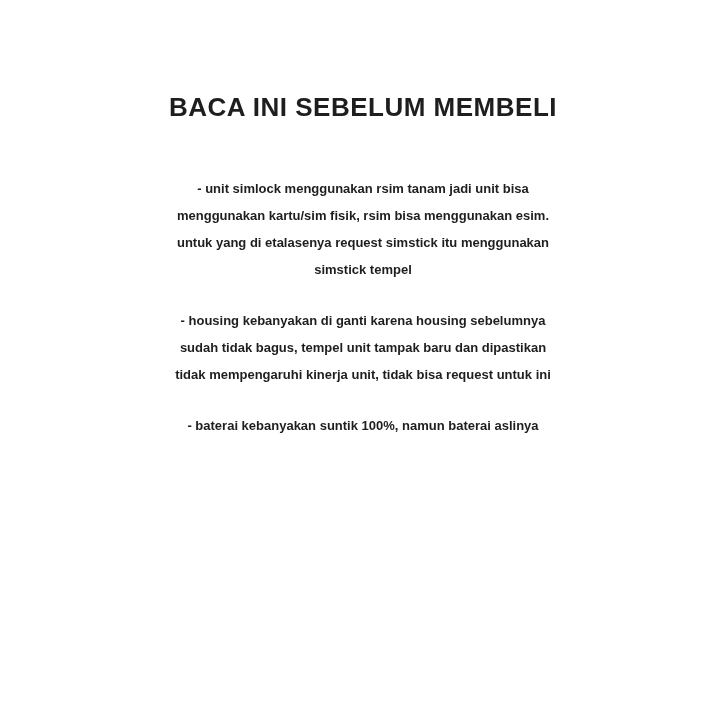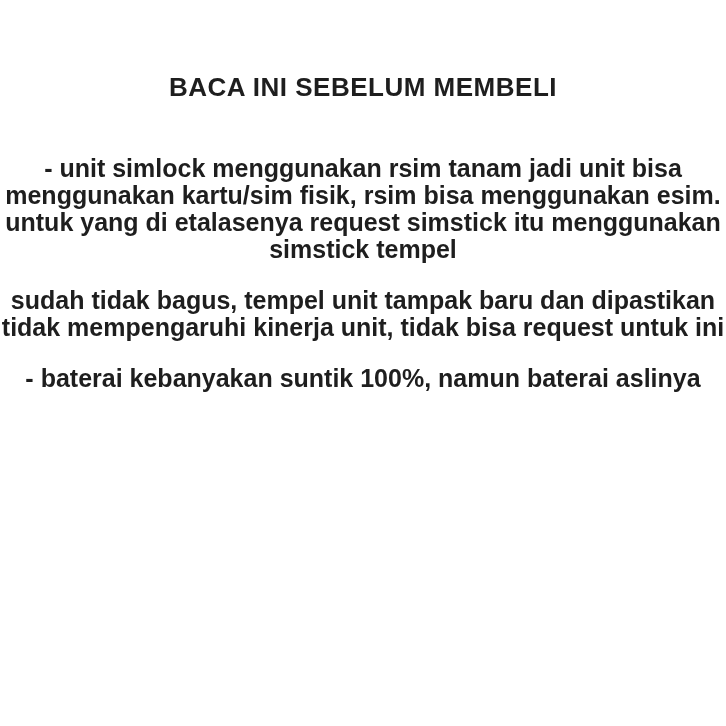--- a/index.html
+++ b/index.html
@@ -9,42 +9,42 @@
       overflow: hidden;
     }
     body {
       background: #ffffff;
       font-family: "Liberation Sans", sans-serif;
       color: #1e1e1e;
     }
     .notice {
       width: 726px;
       height: 726px;
-      padding-top: 72px;
+      padding-top: 92px;
       display: flex;
       flex-direction: column;
       align-items: center;
     }
     .notice-title {
       font-size: 26px;
       font-weight: 700;
       line-height: 31px;
       letter-spacing: 0.5px;
       text-align: center;
       margin-bottom: 52px;
       white-space: nowrap;
     }
     .notice-paragraph {
       display: flex;
       flex-direction: column;
       align-items: center;
       margin-bottom: 24px;
     }
     .notice-line {
-      font-size: 25px;
+      font-size: 13px;
       font-weight: 700;
       line-height: 27px;
       text-align: center;
       white-space: nowrap;
     }
   </style>
 </head>
 <body style="background: rgb(255, 255, 255); color: rgb(30, 30, 30);">
 
 <div class="notice">
@@ -52,20 +52,21 @@
   <div class="notice-title">BACA INI SEBELUM MEMBELI</div>
 
   <div class="notice-paragraph">
     <div class="notice-line">- unit simlock menggunakan rsim tanam jadi unit bisa</div>
     <div class="notice-line">menggunakan kartu/sim fisik, rsim bisa menggunakan esim.</div>
     <div class="notice-line">untuk yang di etalasenya request simstick itu menggunakan</div>
     <div class="notice-line">simstick tempel</div>
   </div>
 
   <div class="notice-paragraph">
+    <div class="notice-line">- housing kebanyakan di ganti karena housing sebelumnya</div>
     <div class="notice-line">sudah tidak bagus, tempel unit tampak baru dan dipastikan</div>
     <div class="notice-line">tidak mempengaruhi kinerja unit, tidak bisa request untuk ini</div>
   </div>
 
   <div class="notice-paragraph">
     <div class="notice-line">- baterai kebanyakan suntik 100%, namun baterai aslinya</div>
   </div>
 
 </div>
 

